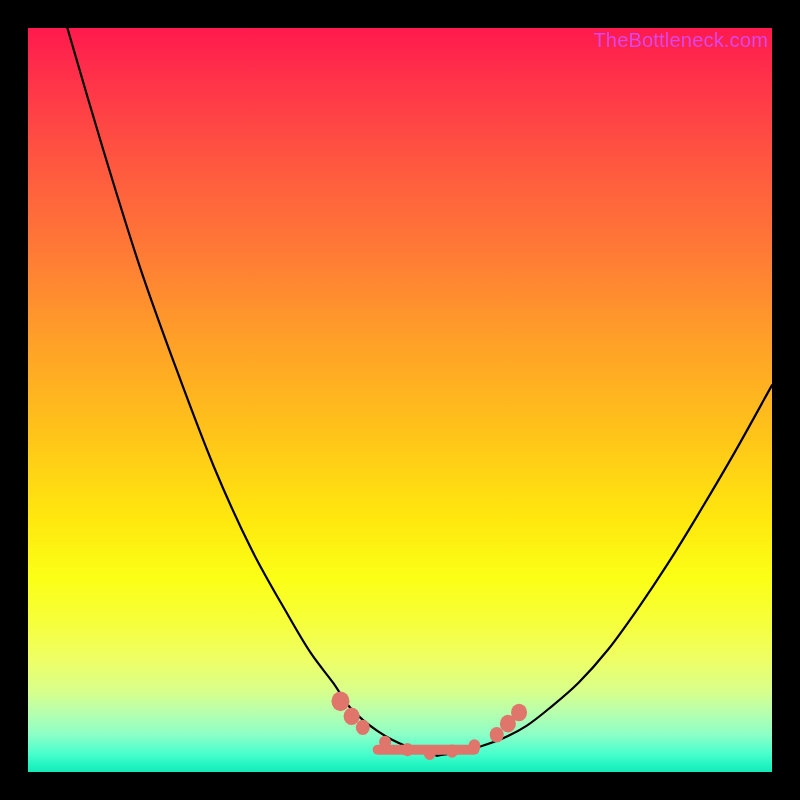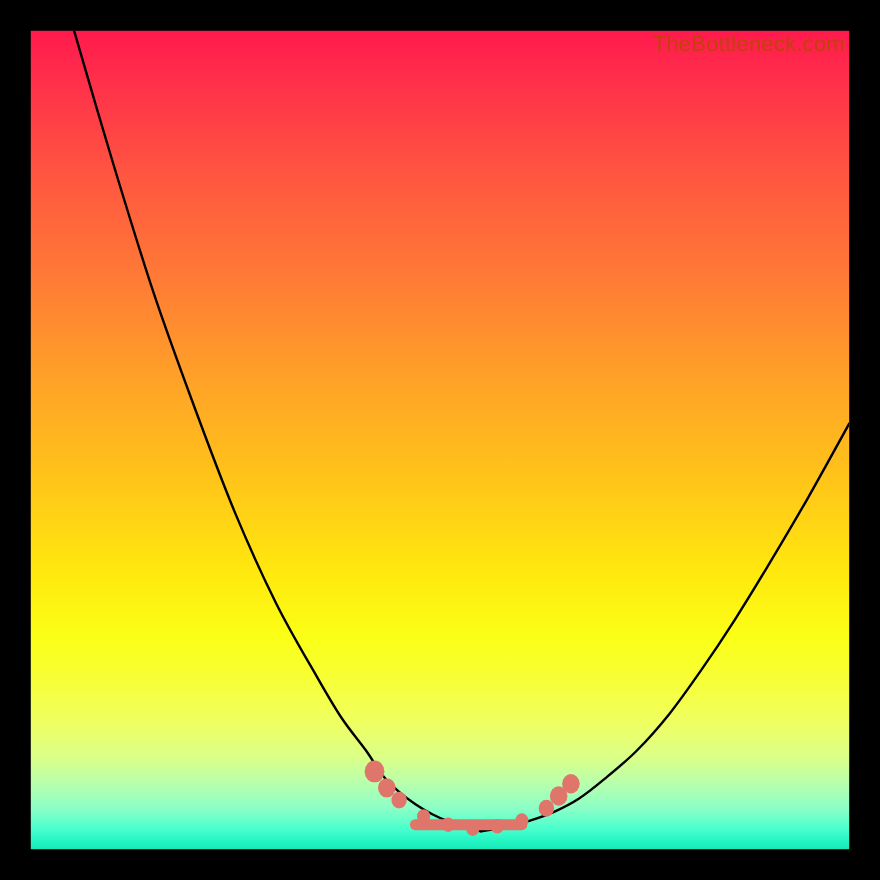--- a/index.html
+++ b/index.html
@@ -42,21 +42,21 @@
       #23f5c2 99%,
       #17e8b8 100%
     );
     overflow: hidden;
   }
   .watermark {
     position: absolute;
     top: 28px;
     right: 28px;
     padding: 0 4px 2px 4px;
-    color: #c2410c;
+    color: #d946ef;
     font-size: 20px;
     line-height: 24px;
     letter-spacing: 0.2px;
     pointer-events: none;
     user-select: none;
   }
   svg.curves {
     position: absolute;
     left: 0;
     top: 0;

